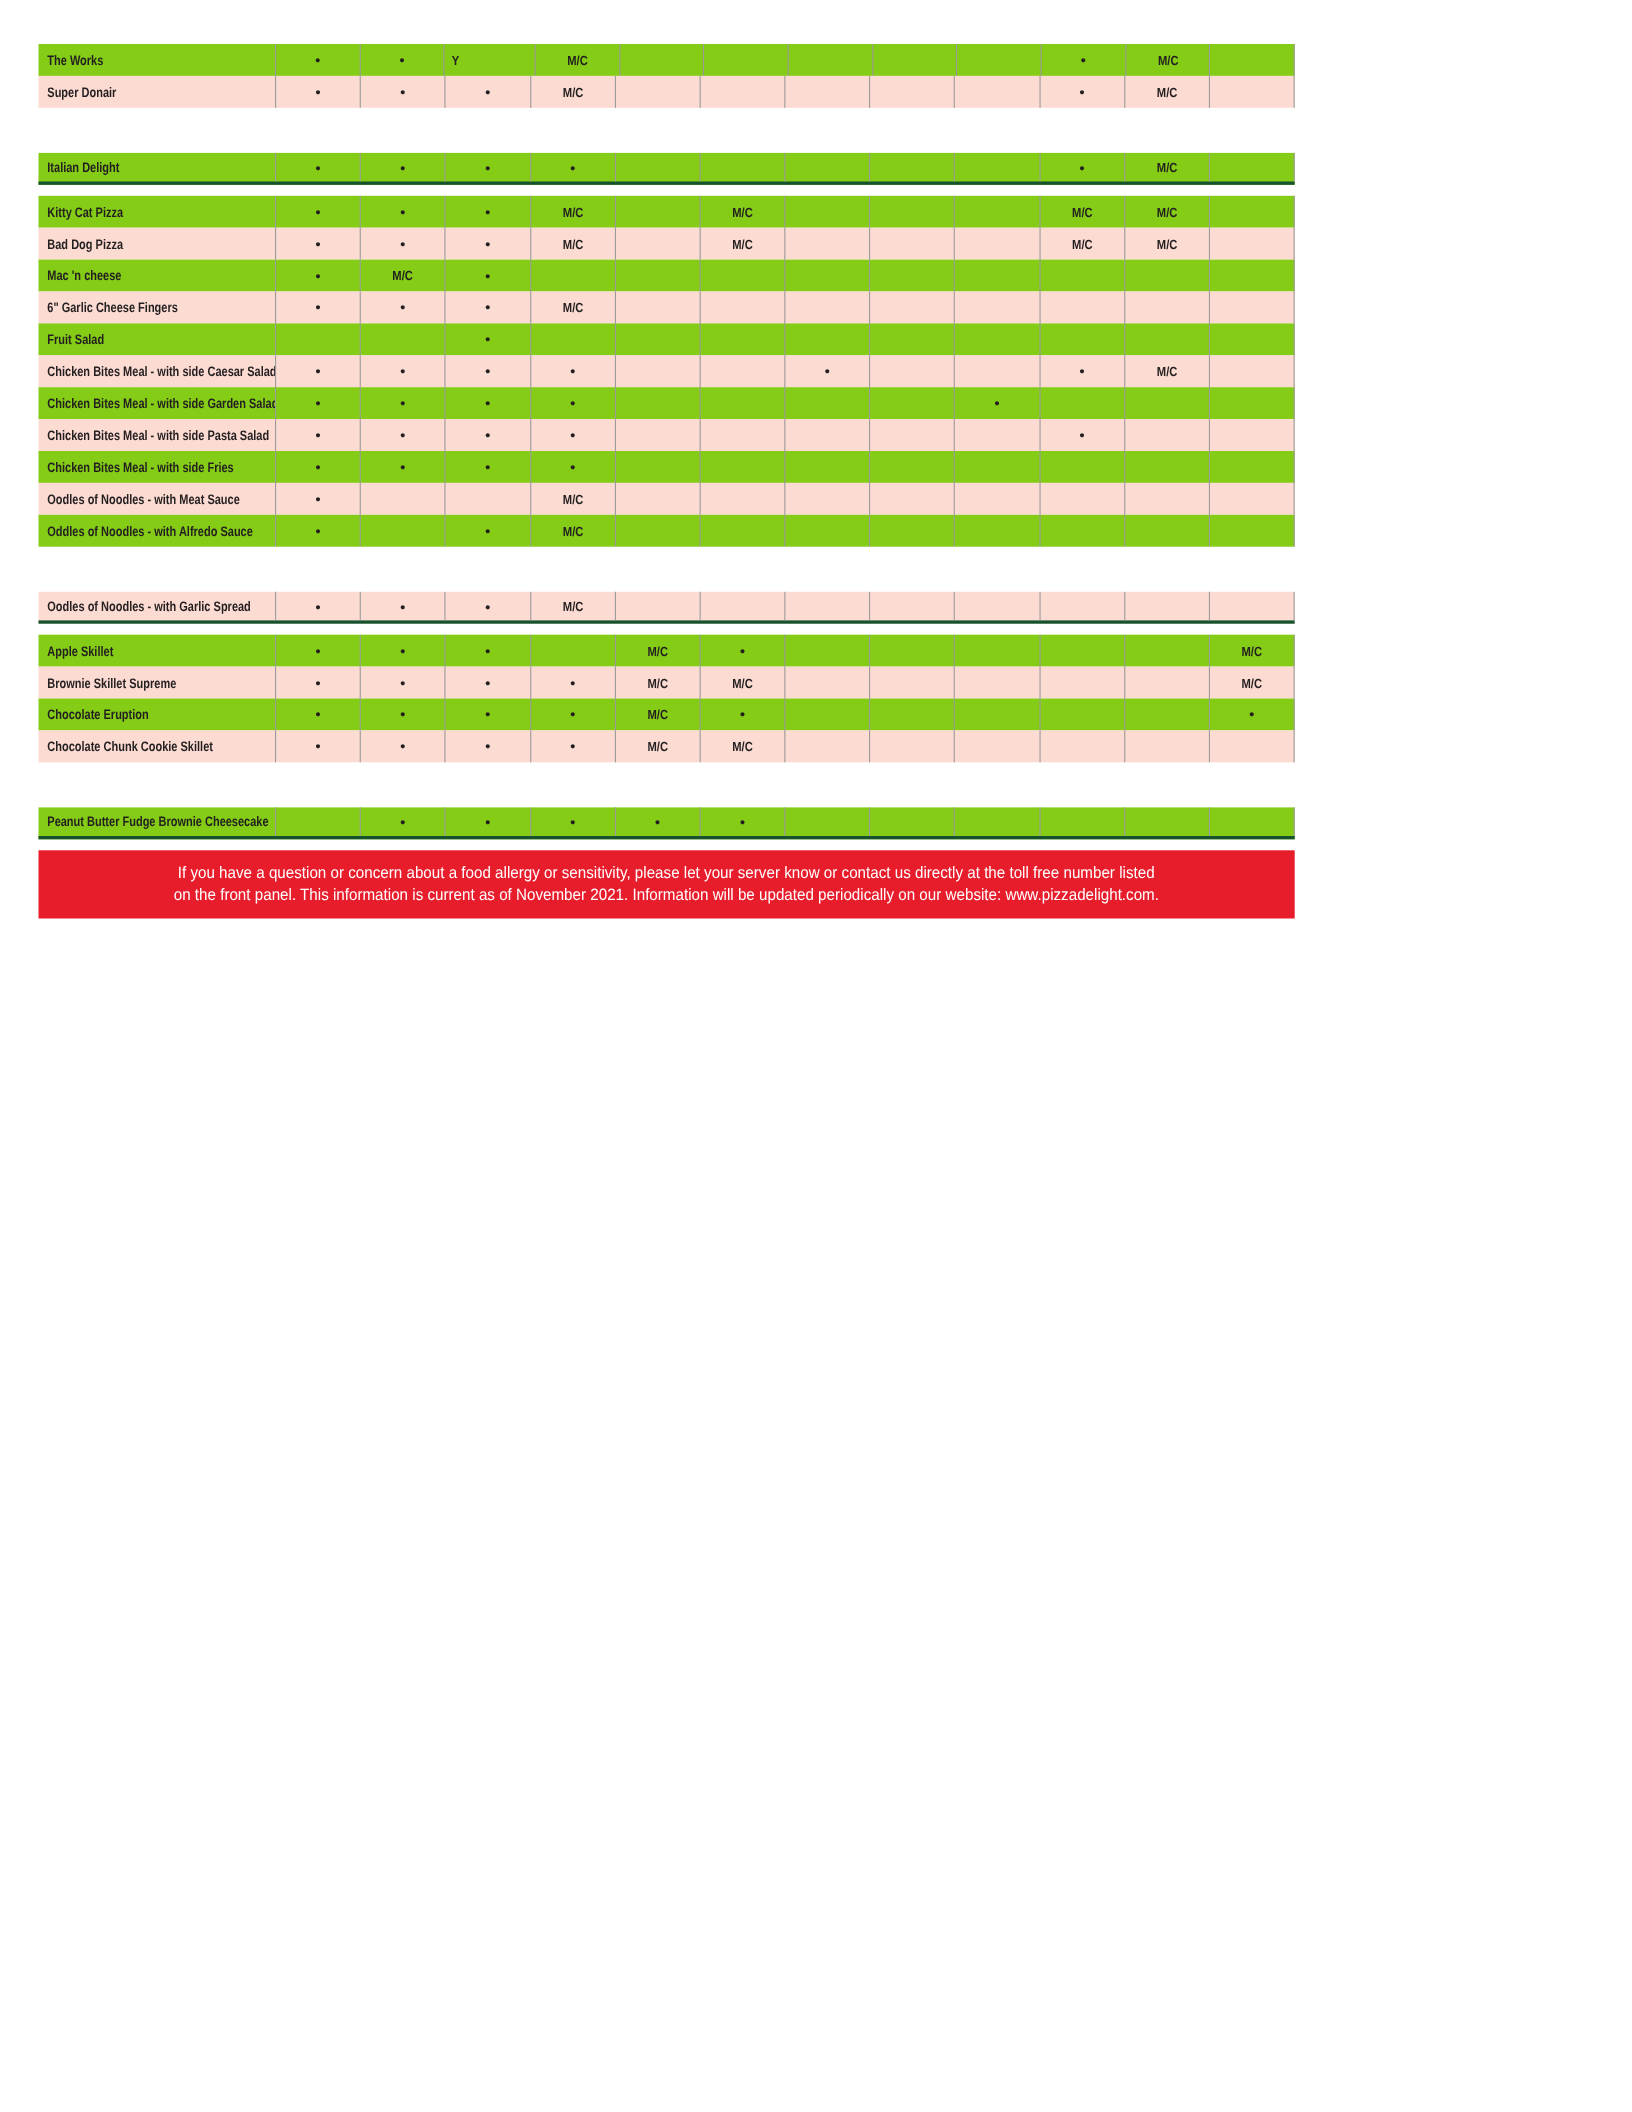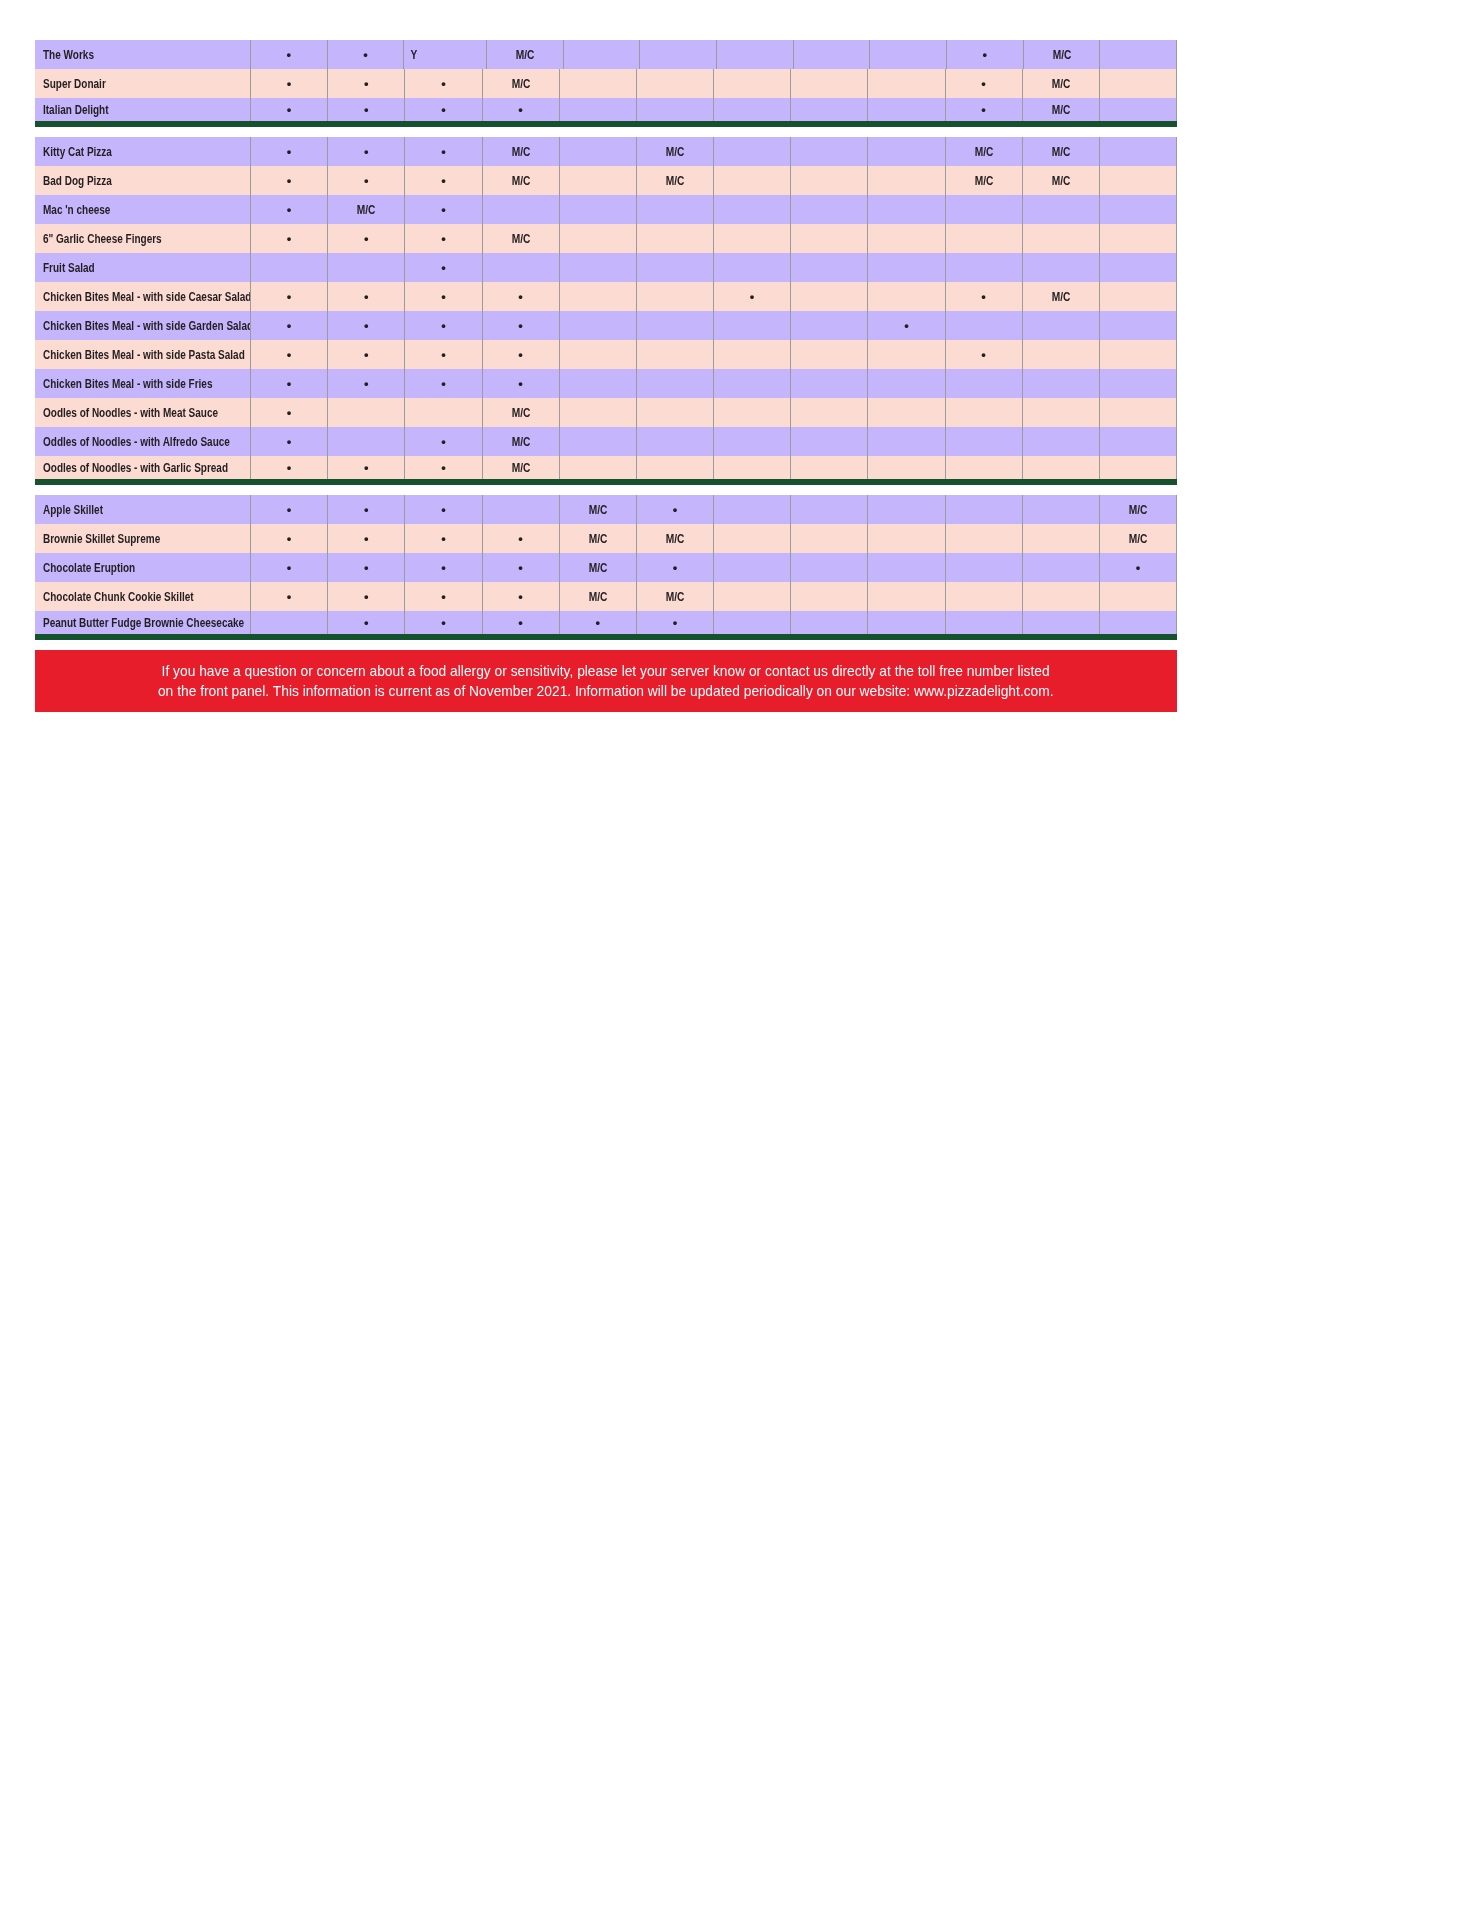--- a/index.html
+++ b/index.html
@@ -36,22 +36,22 @@
     transform: scaleX(0.92);
     transform-origin: 0 50%;
     white-space: nowrap;
   }
   .row {
     display: flex;
     height: 29px;
     align-items: stretch;
   }
   .row.pink { background: var(--pink); }
-  .row.white { background: #c4b5fd; }
-  .row.last { border-bottom: 6px solid #14532d; }
+  .row.white { background: #84cc16; }
+  .row.last { border-bottom: 3px solid #14532d; margin-top: 41px; }
   .cell {
     display: flex;
     align-items: center;
   }
   .name-cell {
     width: 215px;
     padding-left: 8px;
     overflow: hidden;
   }
   .data-cell {

